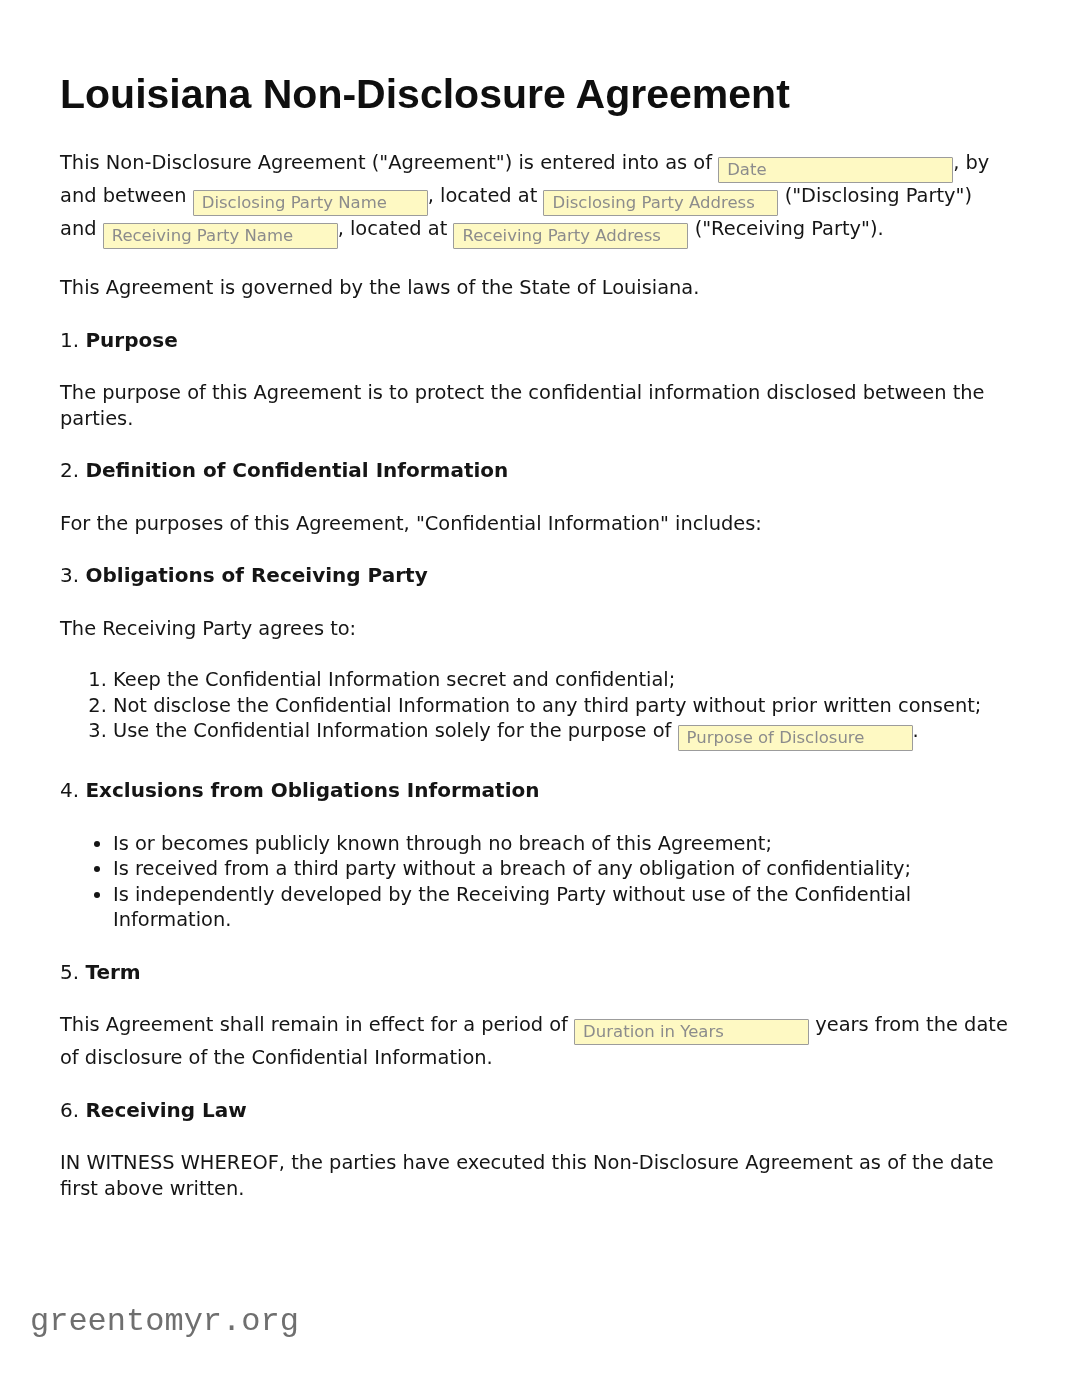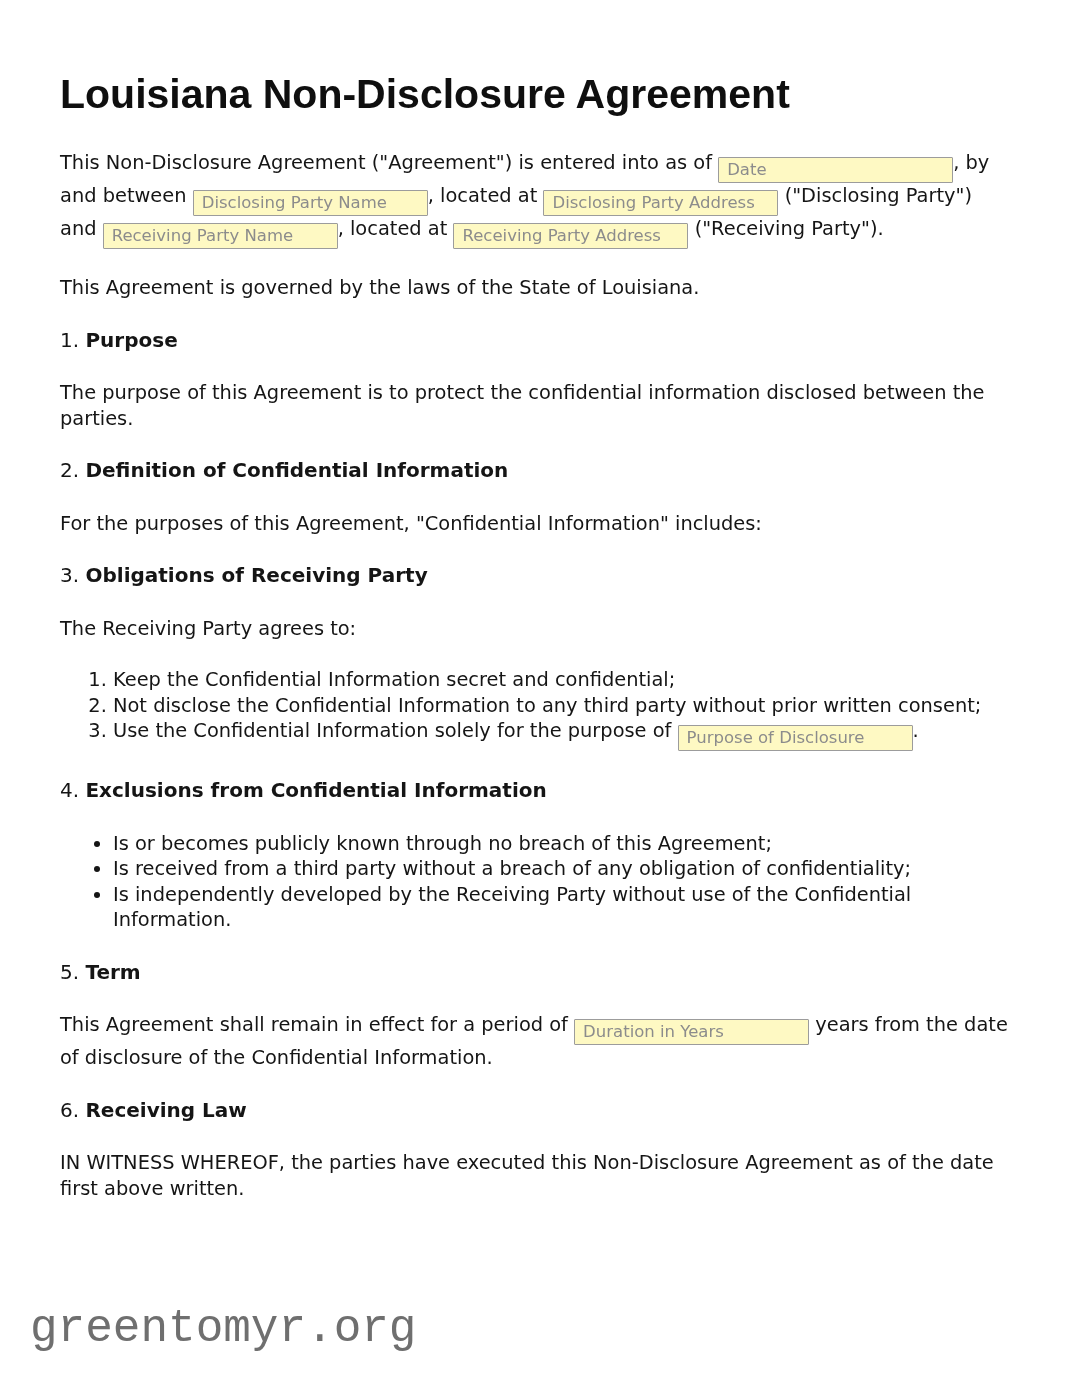--- a/index.html
+++ b/index.html
@@ -60,21 +60,21 @@
     color: #444444;
     vertical-align: -6px;
     outline: none;
   }
   .field::placeholder { color: #8c8c8c; opacity: 1; }
   .watermark {
     position: absolute;
     left: 30px;
     top: 1306px;
     font-family: "Liberation Mono", "DejaVu Sans Mono", monospace;
-    font-size: 46px;
+    font-size: 32px;
     line-height: 1;
     color: #6f6f6f;
     white-space: nowrap;
   }
 </style>
 </head>
 <body>
 
 <div class="page">
 
@@ -103,21 +103,21 @@
   <p>The Receiving Party agrees to:</p>
   <ol>
     <li>Keep the Confidential Information secret and confidential;</li>
     <li>Not disclose the Confidential Information to any third party without prior written consent;</li>
     <li>
       <span>Use the Confidential Information solely for the purpose of</span>
       <input class="field" type="text" placeholder="Purpose of Disclosure" style=""><span>.</span>
     </li>
   </ol>
 
-  <h2><span>4.</span> <strong>Exclusions from Confidential Information</strong></h2>
+  <h2><span>4.</span> <strong>Exclusions from Obligations Information</strong></h2>
   <ul>
     <li>Is or becomes publicly known through no breach of this Agreement;</li>
     <li>Is received from a third party without a breach of any obligation of confidentiality;</li>
     <li>Is independently developed by the Receiving Party without use of the Confidential Information.</li>
   </ul>
 
   <h2><span>5.</span> <strong>Term</strong></h2>
   <p>
     <span>This Agreement shall remain in effect for a period of</span>
     <input class="field" type="text" placeholder="Duration in Years" style="">

